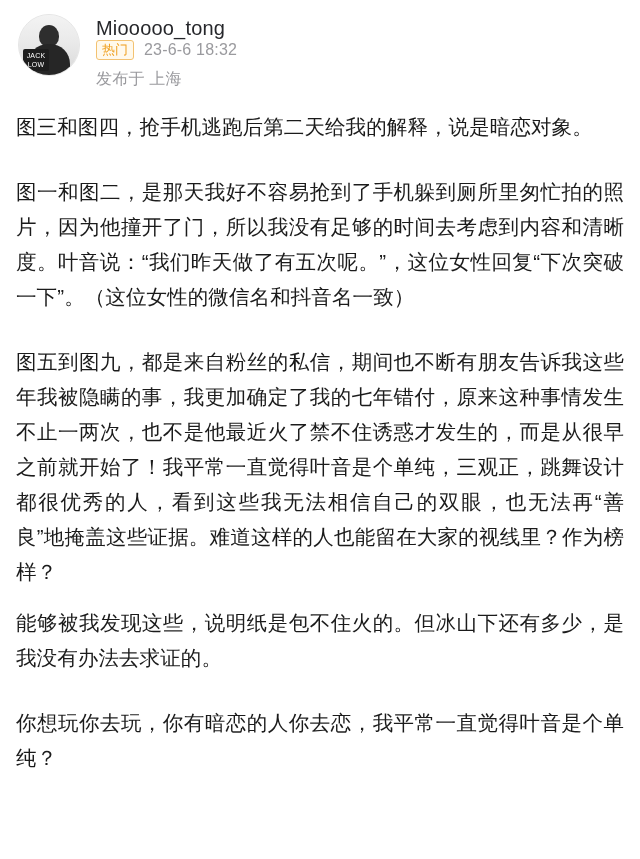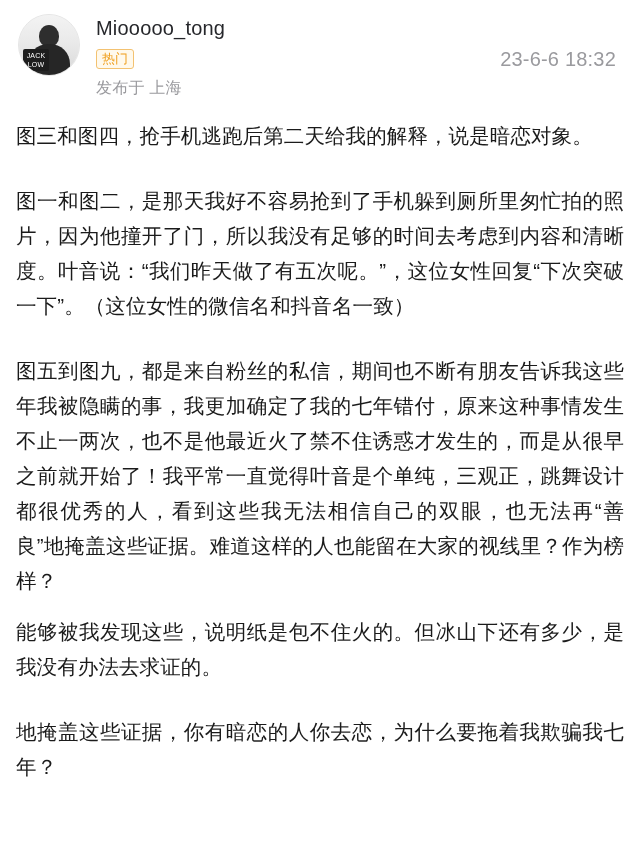--- a/index.html
+++ b/index.html
@@ -18,21 +18,21 @@
     position: relative;
     width: 640px;
     height: 859px;
     background: #ffffff;
     box-sizing: border-box;
   }
   
   .post-header {
     display: flex;
     align-items: flex-start;
-    padding: 14px 24px 4px 18px;
+    padding: 14px 4px 4px 18px;
     box-sizing: border-box;
   }
   .avatar {
     position: relative;
     width: 62px;
     height: 62px;
     border-radius: 50%;
     overflow: hidden;
     flex: 0 0 62px;
     background: #efefef;
@@ -91,37 +91,35 @@
   }
   .username {
     font-size: 20px;
     line-height: 24px;
     color: #26272b;
     letter-spacing: 0.2px;
   }
   .meta-row {
     display: flex;
     align-items: center;
-    margin-top: 9px;
-    justify-content: space-between;
   }
   .hot-badge {
     display: inline-block;
     font-size: 13px;
     line-height: 18px;
     color: #f0a020;
     border: 1px solid #f3c271;
     background: #fff9ec;
     border-radius: 3px;
     padding: 0 5px;
     margin-right: 10px;
     white-space: nowrap;
   }
   .timestamp {
-    font-size: 20px;
+    font-size: 16px;
     line-height: 20px;
     color: #9a9a9e;
     letter-spacing: 0.2px;
   }
   .location {
     margin-top: 9px;
     font-size: 16px;
     line-height: 20px;
     color: #9a9a9e;
     letter-spacing: 0.2px;
@@ -173,16 +171,16 @@
       <div class="location">发布于 上海</div>
     </div>
 
   </div>
 
   <div class="post-body">
     <p class="para">图三和图四，抢手机逃跑后第二天给我的解释，说是暗恋对象。</p>
     <p class="para">图一和图二，是那天我好不容易抢到了手机躲到厕所里匆忙拍的照片，因为他撞开了门，所以我没有足够的时间去考虑到内容和清晰度。叶音说：“我们昨天做了有五次呢。”，这位女性回复“下次突破一下”。（这位女性的微信名和抖音名一致）</p>
     <p class="para tight">图五到图九，都是来自粉丝的私信，期间也不断有朋友告诉我这些年我被隐瞒的事，我更加确定了我的七年错付，原来这种事情发生不止一两次，也不是他最近火了禁不住诱惑才发生的，而是从很早之前就开始了！我平常一直觉得叶音是个单纯，三观正，跳舞设计都很优秀的人，看到这些我无法相信自己的双眼，也无法再“善良”地掩盖这些证据。难道这样的人也能留在大家的视线里？作为榜样？</p>
     <p class="para">能够被我发现这些，说明纸是包不住火的。但冰山下还有多少，是我没有办法去求证的。</p>
-    <p class="para last">地掩盖这些证据，你有暗恋的人你去恋，为什么要拖着我欺骗我七年？</p>
+    <p class="para last">你想玩你去玩，你有暗恋的人你去恋，我平常一直觉得叶音是个单纯？</p>
   </div>
 
 </div>
 
 </body></html>

